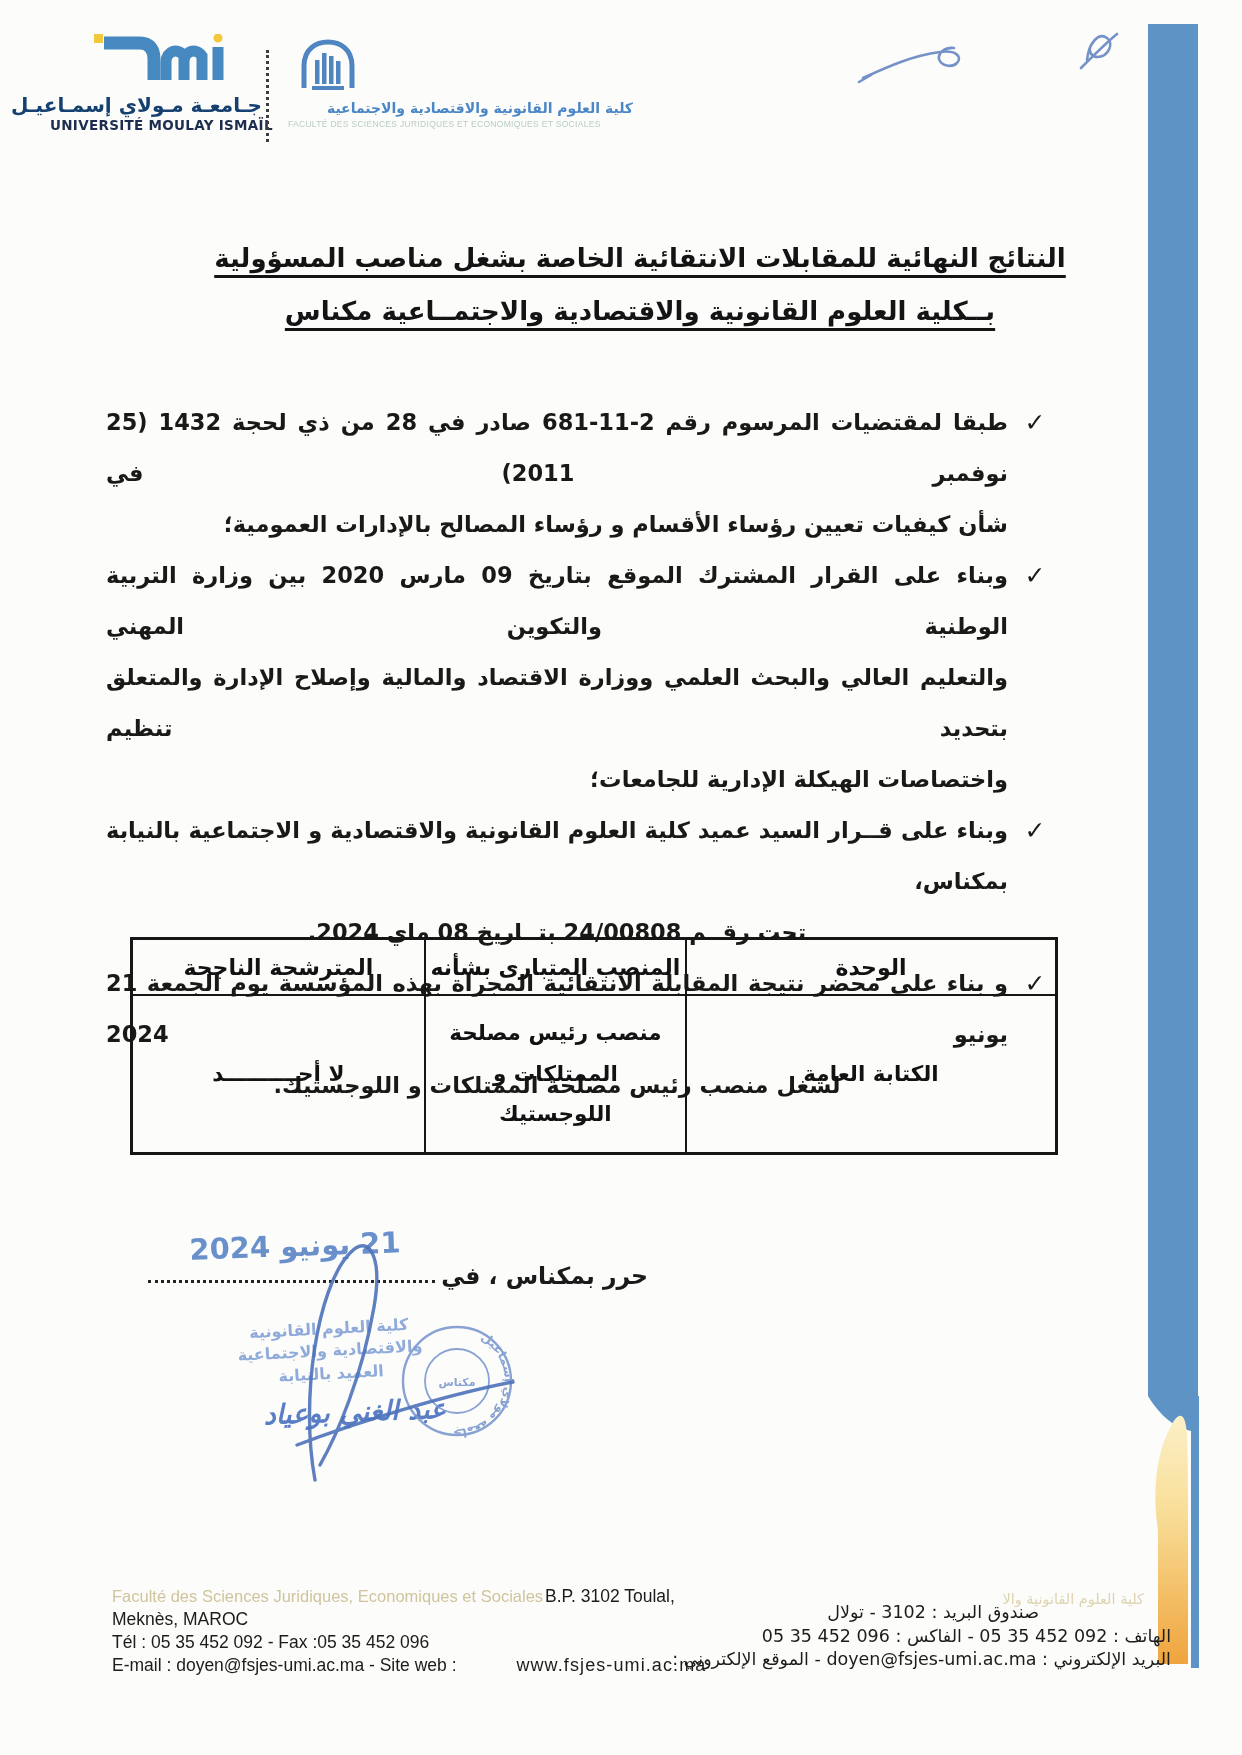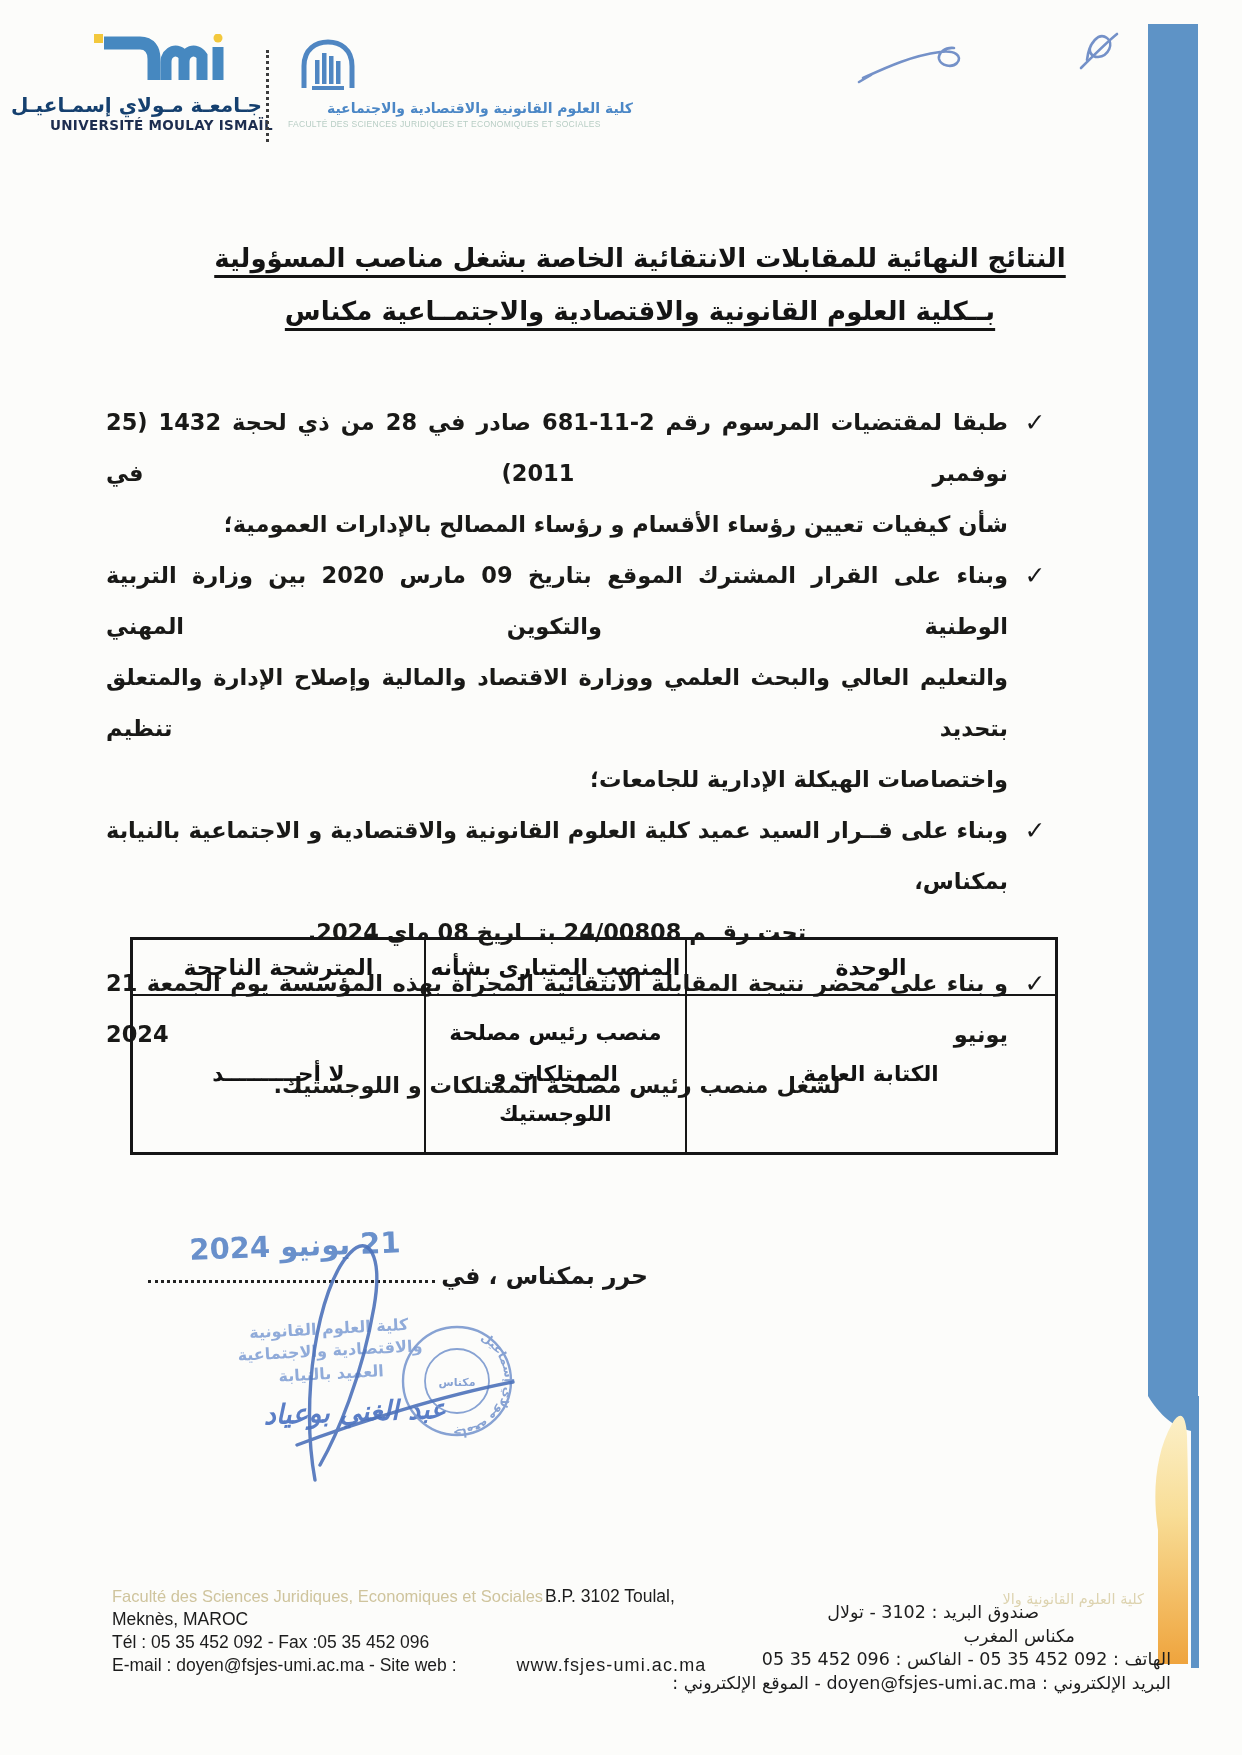--- a/index.html
+++ b/index.html
@@ -228,20 +228,19 @@
     <div>Meknès, MAROC</div>
     <div>Tél : 05 35 452 092 - Fax :05 35 452 096</div>
     <div>
       <span>E-mail : doyen@fsjes-umi.ac.ma - Site web :</span>
       <span class="f-www">www.fsjes-umi.ac.ma</span>
     </div>
   </div>
 
   <div class="f-right">
     <div class="pr1">صندوق البريد : 3102 - تولال</div>
-    <div class="pr2">مكناس المغرب</div>
     <div>الهاتف : ⁦05 35 452 092⁩ - الفاكس : ⁦05 35 452 096⁩</div>
     <div>البريد الإلكتروني : doyen@fsjes-umi.ac.ma - الموقع الإلكتروني :</div>
   </div>
 
   <div class="faint-ar">كلية العلوم القانونية والاقتصادية</div>
 
 </div>
 
 </body></html>

